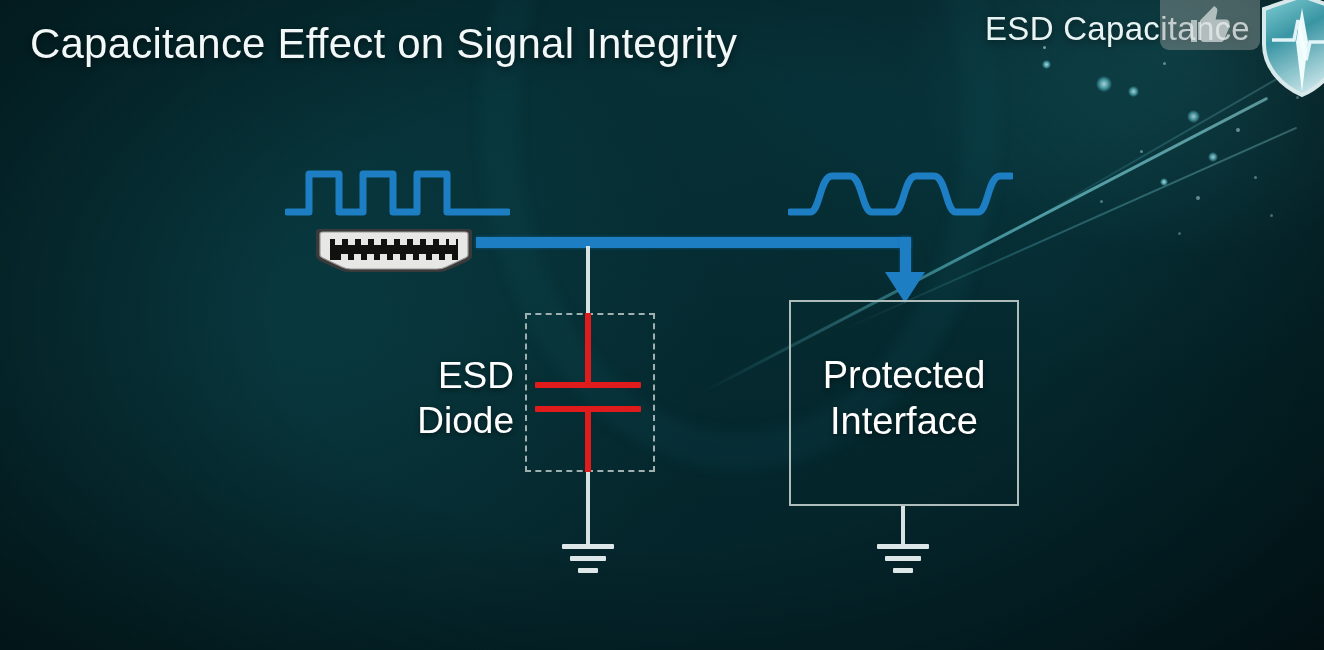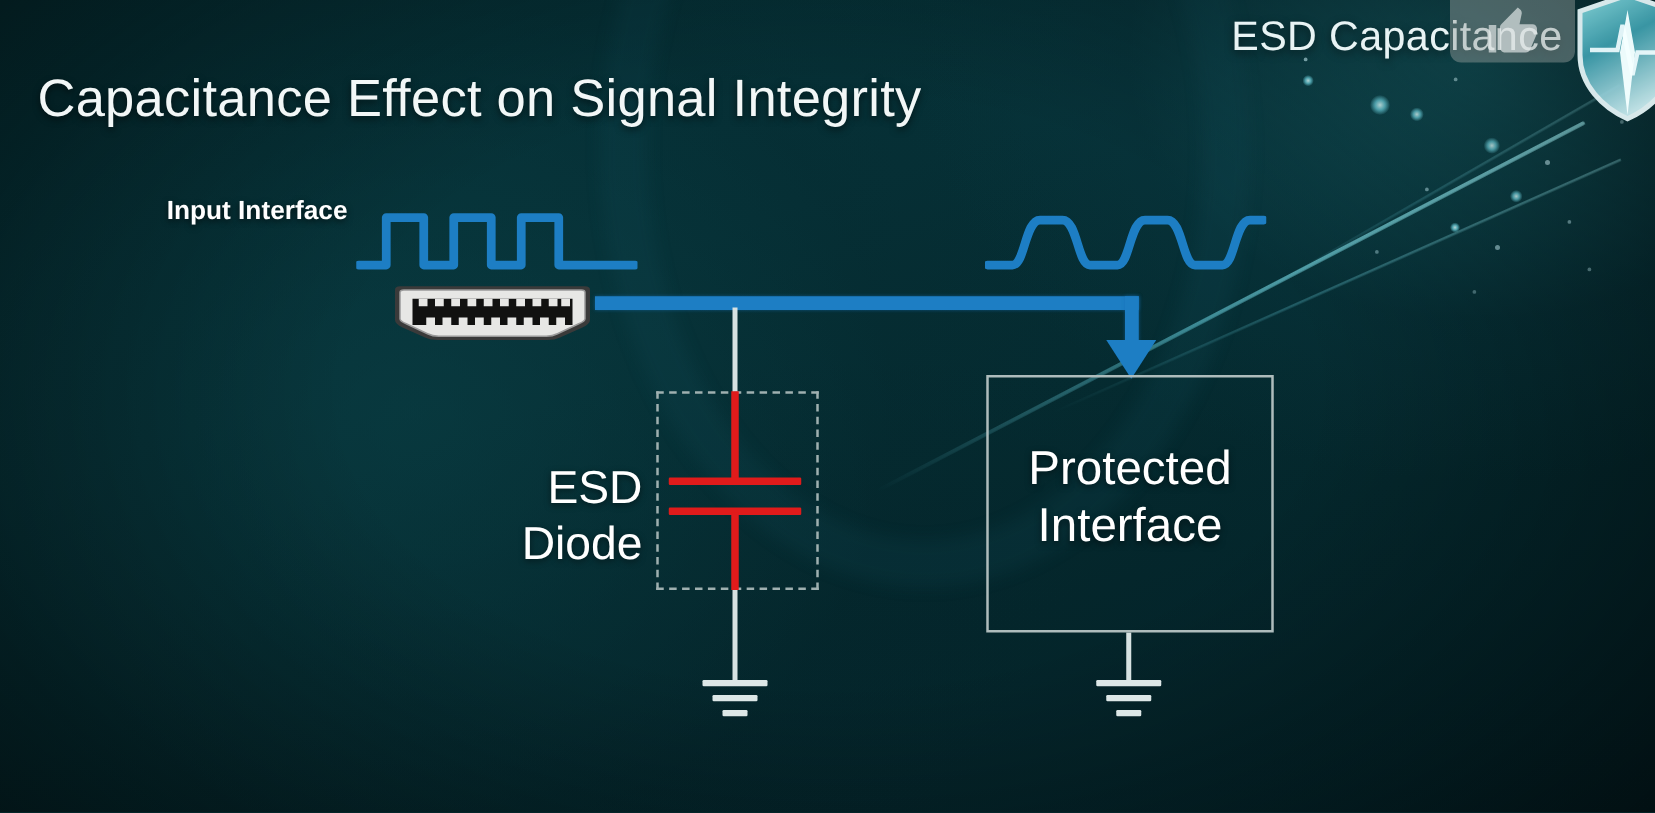--- a/index.html
+++ b/index.html
@@ -43,21 +43,20 @@
     border:38px solid rgba(25,95,105,0.13);
     filter:blur(6px);
   }
 
   
   .title {
     position:absolute; left:30px; top:20px;
     font-size:42px; color:#f2f7f7; letter-spacing:0.2px;
     text-shadow:0 2px 6px rgba(0,0,0,.55);
     white-space:nowrap;
-    margin-top:35px;
   }
   .brand {
     position:absolute; right:74px; top:10px;
     font-size:33px; color:#e8f3f4; letter-spacing:0.3px;
     text-shadow:0 2px 7px rgba(0,0,0,.5);
     white-space:nowrap;
   }
   
   .player-overlay {
     position:absolute; left:1160px; top:-16px; width:100px; height:66px;
@@ -74,21 +73,21 @@
     text-shadow:0 2px 5px rgba(0,0,0,.65);
     line-height:1.18; font-size:21px;
   }
   .lbl-input { left:88px; top:157px; width:190px; text-align:right; }
   .lbl-after { left:1026px; top:145px; width:230px; text-align:left; }
 
   .big-text {
     position:absolute; color:#ffffff; font-size:37px; line-height:1.22;
     text-shadow:0 2px 5px rgba(0,0,0,.5);
   }
-  .esd-label { left:404px; top:367px; width:110px; text-align:right; }
+  .esd-label { left:404px; top:353px; width:110px; text-align:right; }
   .pc-label  { left:790px; top:352px; width:228px; text-align:center; font-size:38px; }
 
   
   .wire-blue {
     position:absolute; background:#1d7ec4;
     box-shadow:0 0 3px rgba(20,110,180,.6);
   }
   .wire-grey { position:absolute; background:#d7e2e2; }
   .gnd-bar { position:absolute; background:#dde7e7; border-radius:1px; }
   .dashed-box {
@@ -154,21 +153,20 @@
         <stop offset="45%" stop-color="#3e9fae"></stop>
         <stop offset="100%" stop-color="#cdeff3"></stop>
       </linearGradient>
     </defs>
     <path d="M44 2 L82 15 L82 50 C82 74 64 92 44 101 C24 92 6 74 6 50 L6 15 Z" fill="url(#shg)" stroke="#eaf9fb" stroke-width="4" opacity=".92"></path>
     <path d="M14 46 H36 L40 26 L48 66 L52 48 H74" fill="none" stroke="#f2fdff" stroke-width="3.5" opacity=".9"></path>
     <path d="M44 14 L50 48 L44 98 L38 48 Z" fill="#f4ffff" opacity=".95"></path>
   </svg>
 
   <div class="lbl lbl-input">
-    <div>Input Interface</div>
   </div>
 
   <div class="lbl lbl-after">
   </div>
 
   <svg style="position:absolute;left:285px;top:166px;width:225px;height:55px;" viewBox="0 0 225 55">
     <path d="M2 46 H24 V8 H54 V46 H78 V8 H108 V46 H132 V8 H162 V46 H223" fill="none" stroke="#1d7ec4" stroke-width="7" stroke-linejoin="round" stroke-linecap="round"></path>
   </svg>
 
   <svg style="position:absolute;left:788px;top:166px;width:225px;height:55px;" viewBox="0 0 225 55">

